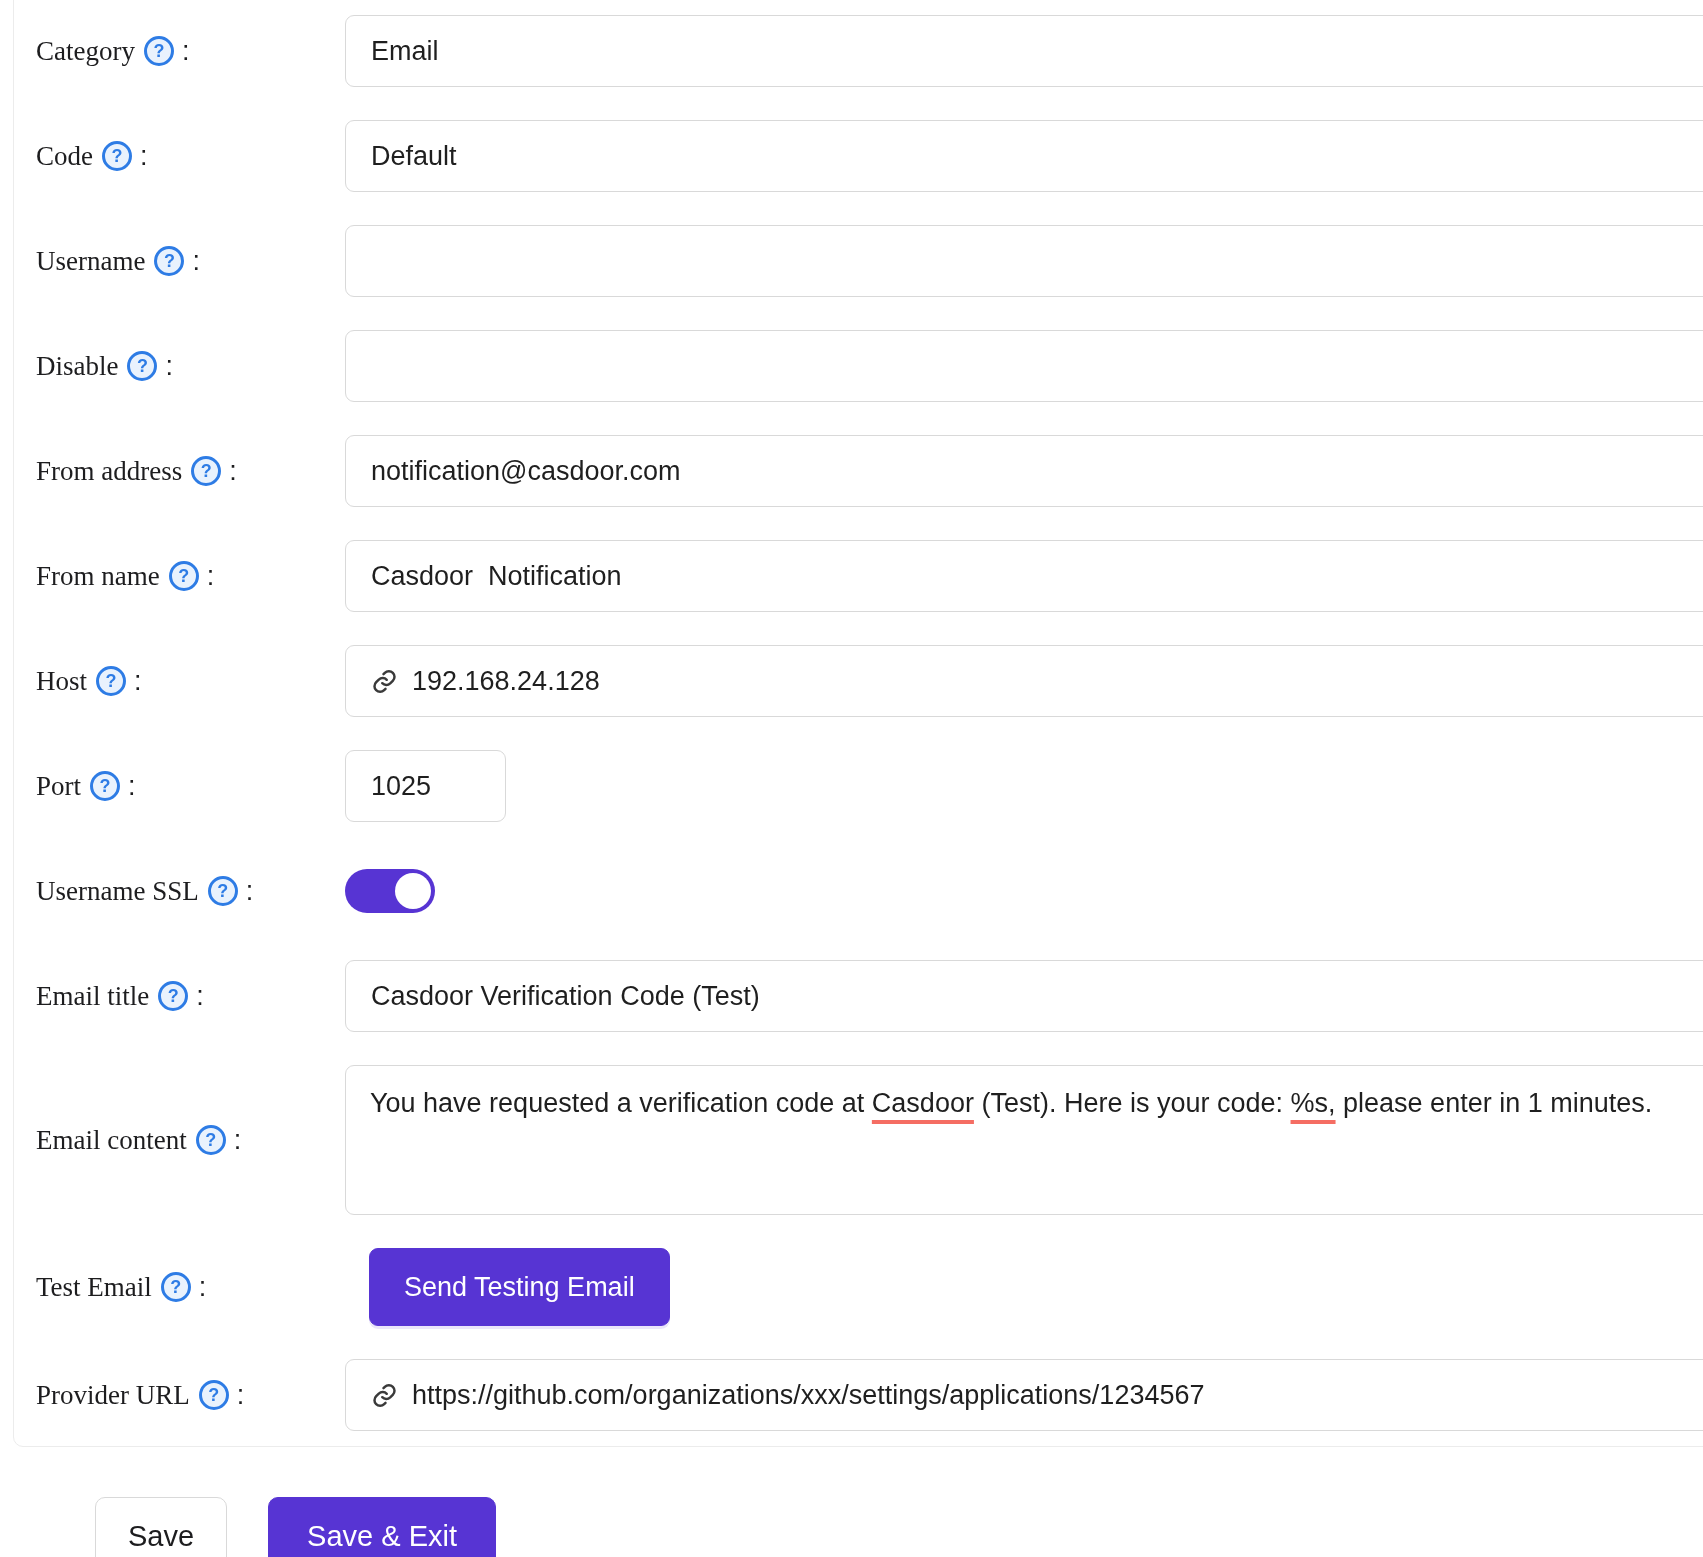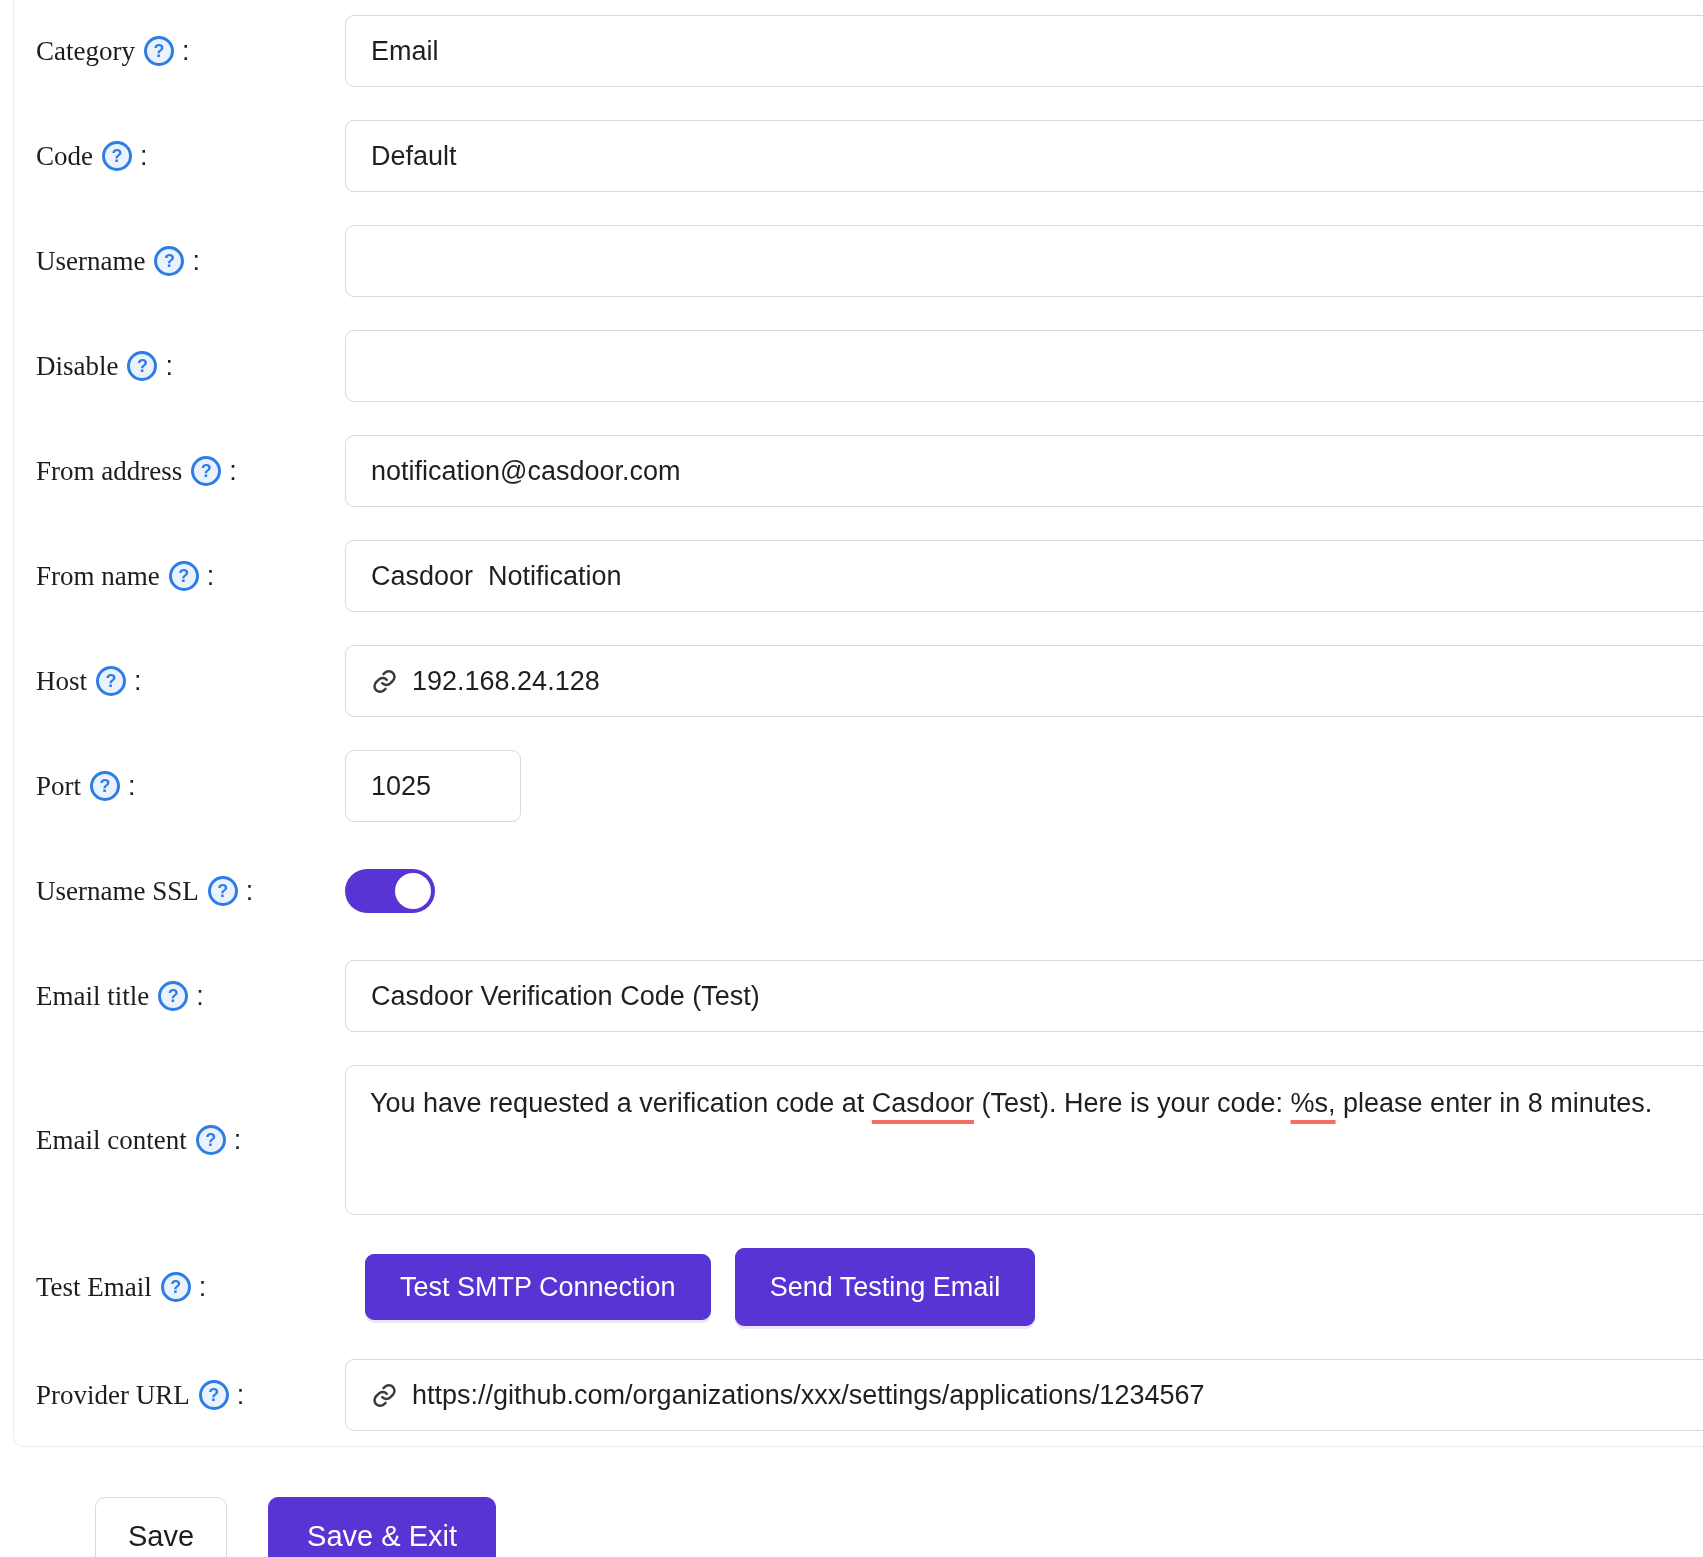--- a/index.html
+++ b/index.html
@@ -31,21 +31,21 @@
 
   .row-control { flex:1; display:flex; align-items:center; }
 
   .ctl-input {
     height:72px; width:100%;
     border:1px solid #d9d9d9; border-radius:9px;
     font-size:27px; color:#1f1f1f; padding:0 25px;
     background:#ffffff; outline:none;
     font-family:"Liberation Sans", sans-serif;
   }
-  .ctl-input.narrow { width:176px; }
+  .ctl-input.narrow { width:161px; }
 
   .input-with-icon {
     height:72px; width:100%;
     border:1px solid #d9d9d9; border-radius:9px;
     background:#ffffff; display:flex; align-items:center;
     padding:0 25px; gap:14px;
   }
   .input-with-icon svg { flex:0 0 auto; }
   .input-with-icon input {
     border:none; outline:none; flex:1; height:66px;
@@ -219,32 +219,31 @@
     </div>
   </div>
 
   <div class="row">
     <div class="row-label">
       <span class="lbl-text">Email content</span>
       <span class="help-icon">?</span>
       <span class="colon">:</span>
     </div>
     <div class="row-control">
-      <div class="ctl-textarea"><span>You have requested a verification code at </span><span class="misspelled">Casdoor</span><span> (Test). Here is your code: </span><span class="misspelled">%s,</span><span> please enter in 8 minutes.</span></div>
+      <div class="ctl-textarea"><span>You have requested a verification code at </span><span class="misspelled">Casdoor</span><span> (Test). Here is your code: </span><span class="misspelled">%s,</span><span> please enter in 1 minutes.</span></div>
     </div>
   </div>
 
   <div class="row test-row">
     <div class="row-label">
       <span class="lbl-text">Test Email</span>
       <span class="help-icon">?</span>
       <span class="colon">:</span>
     </div>
     <div class="row-control">
-      <div class="btn btn-primary btn-test">Test SMTP Connection</div>
       <div class="btn btn-primary btn-send">Send Testing Email</div>
     </div>
   </div>
 
   <div class="row">
     <div class="row-label">
       <span class="lbl-text">Provider URL</span>
       <span class="help-icon">?</span>
       <span class="colon">:</span>
     </div>

